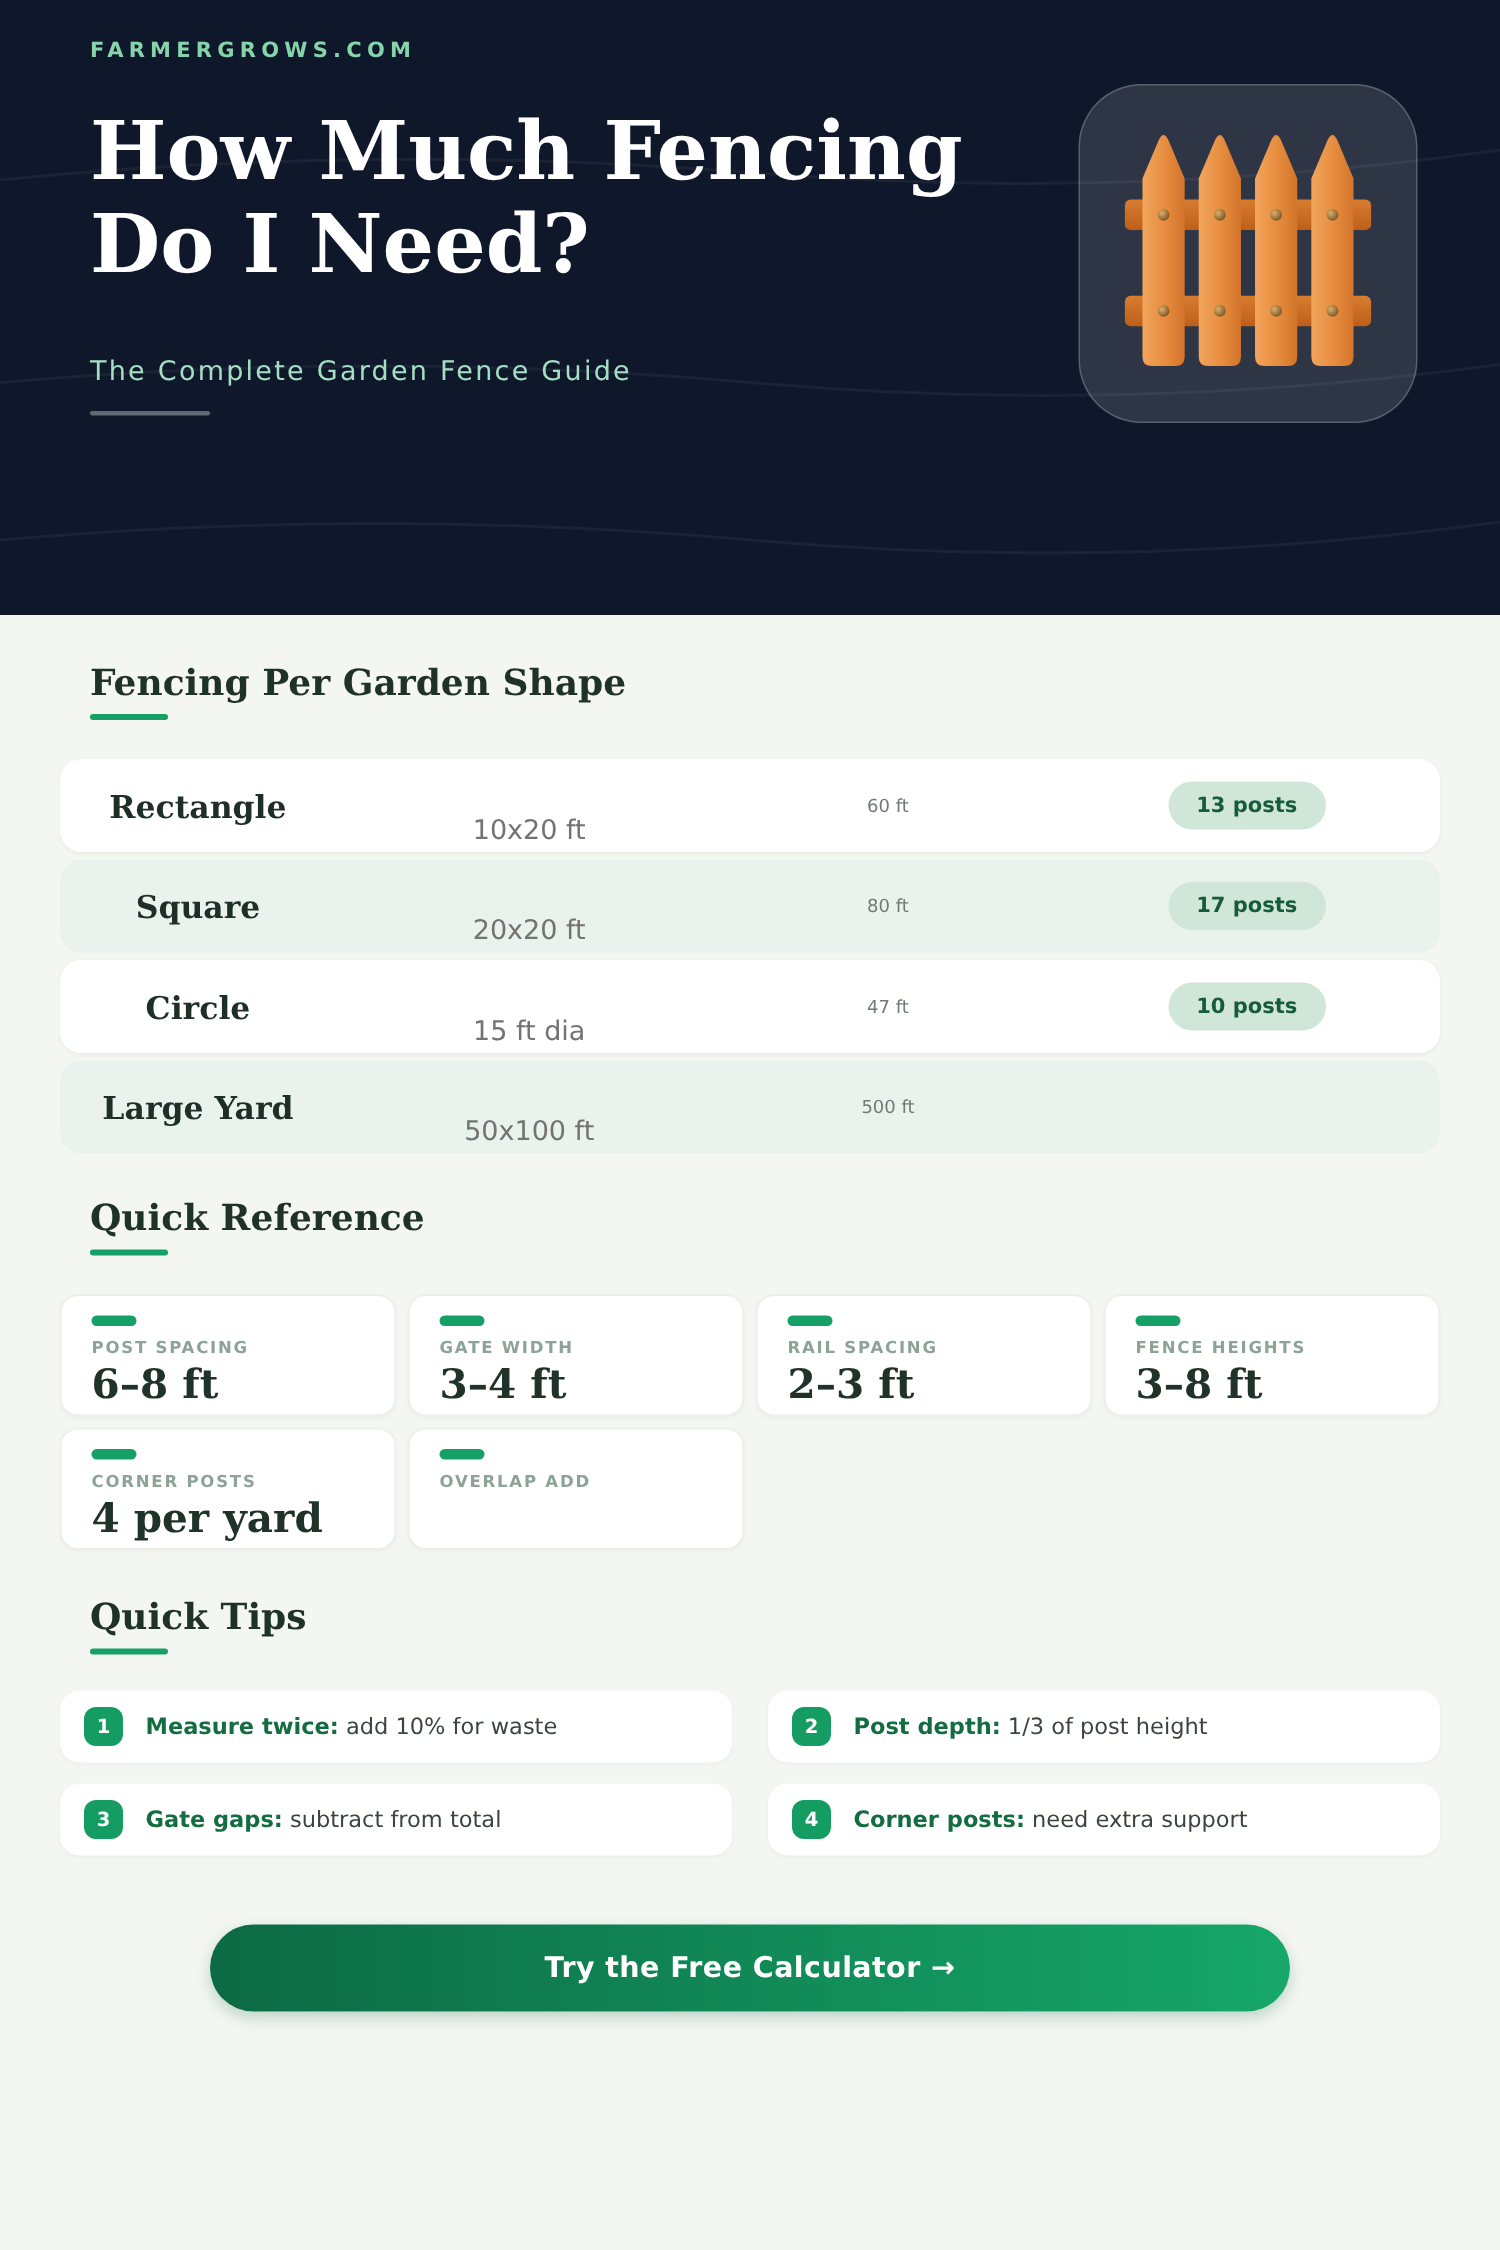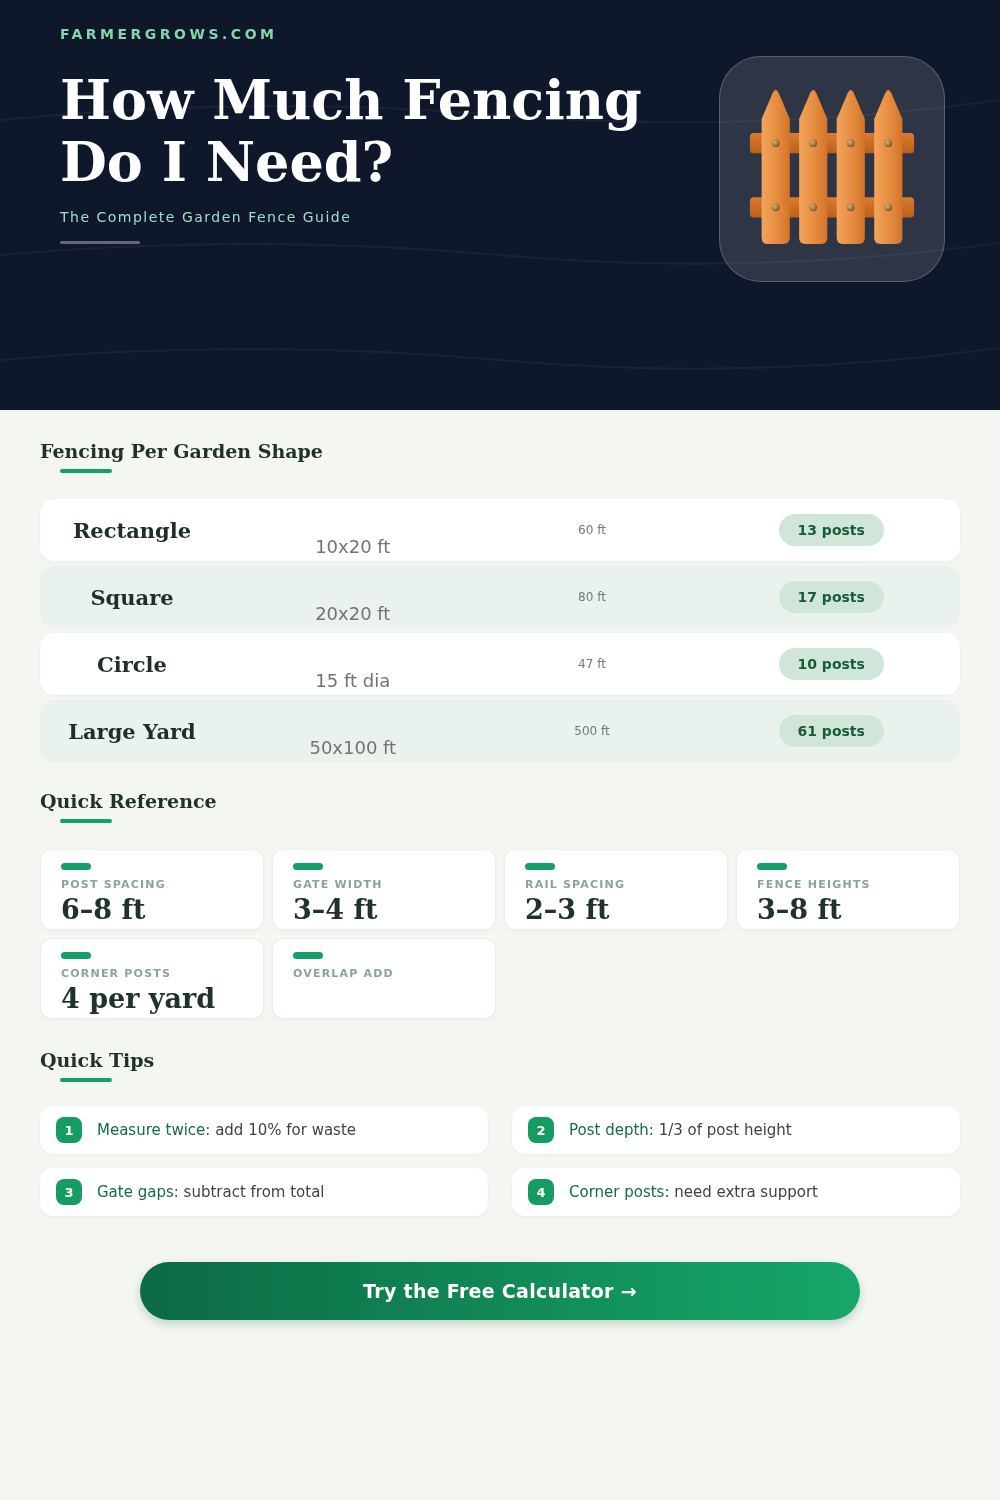--- a/index.html
+++ b/index.html
@@ -27,42 +27,43 @@
   .hero-title {
     position: relative;
     margin-top: 28px;
     font-family: "DejaVu Serif", "Liberation Serif", serif;
     font-weight: bold; color: #ffffff;
     font-size: 54px; line-height: 1.14;
   }
   .hero-title span { display: block; }
   .hero-subtitle {
     position: relative;
-    margin-top: 16px;
-    color: #a5dfc3; font-size: 14px; letter-spacing: 1.5px;
+    margin-top: 44px;
+    color: #a5dfc3; font-size: 18px; letter-spacing: 1.5px;
   }
   .hero-rule {
     position: relative;
     margin-top: 16px; width: 80px; height: 3px;
     background: rgba(255,255,255,0.35); border-radius: 2px;
   }
   .icon-tile {
     position: absolute; top: 56px; right: 55px;
     width: 226px; height: 226px;
     background: rgba(255,255,255,0.13);
     border: 1.5px solid rgba(255,255,255,0.22);
     border-radius: 42px;
     display: flex; align-items: center; justify-content: center;
   }
 
   
   main { padding: 0 40px; }
   .section-heading {
+    margin-left: 20px;
     font-family: "DejaVu Serif", "Liberation Serif", serif;
-    font-weight: bold; font-size: 19px; color: #1e3228;
+    font-weight: bold; font-size: 24px; color: #1e3228;
   }
   .heading-rule {
     margin-left: 20px; margin-top: 7px;
     width: 52px; height: 4px; border-radius: 2px;
     background: #14a066;
   }
   .sec-table .section-heading { padding-top: 30px; }
 
   
   .fence-table { margin-top: 26px; }
@@ -130,21 +131,21 @@
     height: 48px; padding: 0 16px;
     display: flex; align-items: center; gap: 15px;
   }
   .tip-num {
     flex: none; width: 26px; height: 26px; border-radius: 8px;
     background: #159c62; color: #ffffff;
     font-size: 13px; font-weight: bold;
     display: flex; align-items: center; justify-content: center;
   }
   .tip-text { font-size: 15px; color: #3c443e; }
-  .tip-label { font-weight: normal; color: #136d40; text-align: right; }
+  .tip-label { font-weight: bold; color: #136d40; text-align: right; }
 
   
   .cta {
     display: block; margin: 46px auto 0 auto;
     width: 720px; height: 58px; border: none; border-radius: 29px;
     background: linear-gradient(90deg, #0c6a44 0%, #16a76a 100%);
     color: #ffffff; font-family: "DejaVu Sans", "Liberation Sans", sans-serif;
     font-size: 19px; font-weight: bold; letter-spacing: 0.3px;
     cursor: pointer;
     box-shadow: 0 4px 10px rgba(20,110,70,0.25);
@@ -236,21 +237,20 @@
           <span class="cell-shape">Circle</span>
           <span class="cell-size">15 ft dia</span>
           <span class="cell-perimeter">47 ft</span>
           <span><span class="badge">10 posts</span></span>
         </div>
 
         <div class="trow alt">
           <span class="cell-shape">Large Yard</span>
           <span class="cell-size">50x100 ft</span>
           <span class="cell-perimeter">500 ft</span>
-          <span><span class="badge">61 posts</span></span>
         </div>
       </div>
     </section>
 
     <section class="sec-reference">
       <h2 class="section-heading">Quick Reference</h2>
       <div class="heading-rule"></div>
 
       <div class="ref-grid">
         <div class="ref-card">

